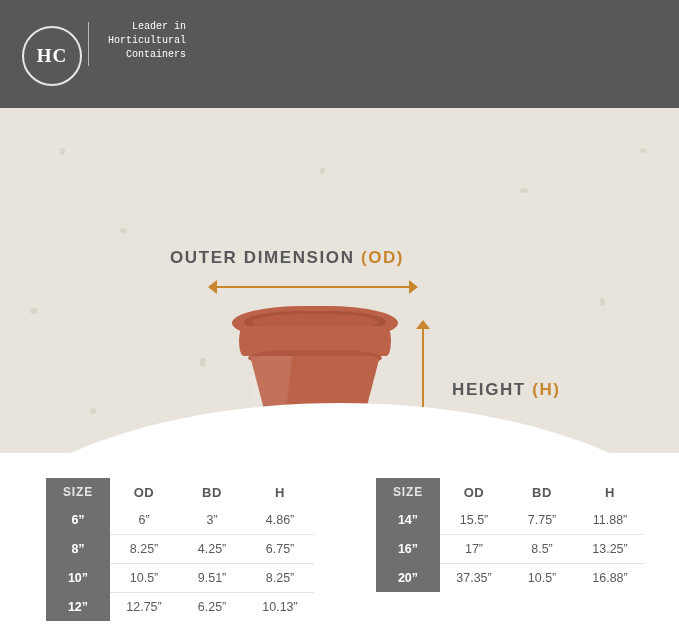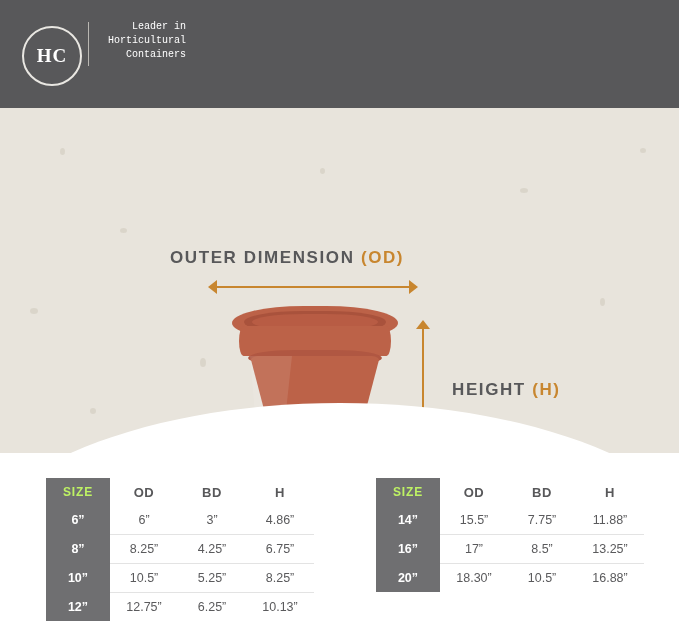--- a/index.html
+++ b/index.html
@@ -231,21 +231,21 @@
 
   table.dim-table th,
   table.dim-table td {
     padding: 0;
     height: 28px;
     text-align: center;
     vertical-align: middle;
   }
   table.dim-table th.size-head {
     background: #6f6f71;
-    color: #bef264;
+    color: #e5e5e5;
     font-weight: 700;
     font-size: 12px;
     letter-spacing: 0.8px;
     width: 64px;
   }
   table.dim-table th.col-head {
     background: #ffffff;
     color: #58585a;
     font-weight: 700;
     font-size: 13px;
@@ -352,21 +352,21 @@
       </tr>
       <tr>
         <td class="size-cell">8”</td>
         <td class="val-cell">8.25”</td>
         <td class="val-cell">4.25”</td>
         <td class="val-cell">6.75”</td>
       </tr>
       <tr>
         <td class="size-cell">10”</td>
         <td class="val-cell">10.5”</td>
-        <td class="val-cell">5.25”</td>
+        <td class="val-cell">9.51”</td>
         <td class="val-cell">8.25”</td>
       </tr>
       <tr>
         <td class="size-cell">12”</td>
         <td class="val-cell">12.75”</td>
         <td class="val-cell">6.25”</td>
         <td class="val-cell">10.13”</td>
       </tr>
     </tbody>
   </table>
@@ -388,19 +388,19 @@
         <td class="val-cell">11.88”</td>
       </tr>
       <tr>
         <td class="size-cell">16”</td>
         <td class="val-cell">17”</td>
         <td class="val-cell">8.5”</td>
         <td class="val-cell">13.25”</td>
       </tr>
       <tr>
         <td class="size-cell">20”</td>
-        <td class="val-cell">18.30”</td>
+        <td class="val-cell">37.35”</td>
         <td class="val-cell">10.5”</td>
         <td class="val-cell">16.88”</td>
       </tr>
     </tbody>
   </table>
 </div>
 
 </body></html>

